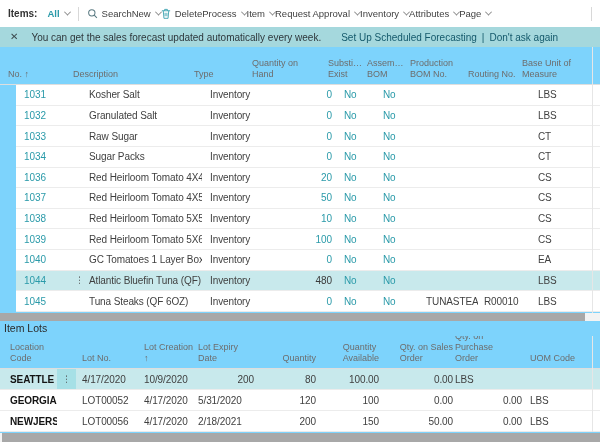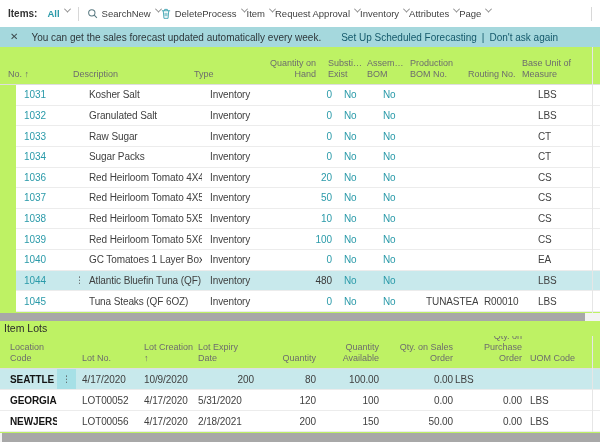--- a/index.html
+++ b/index.html
@@ -1,23 +1,23 @@
 <!DOCTYPE html>
 <html><head>
 <meta charset="utf-8">
 <style>
   *{margin:0;padding:0;box-sizing:border-box}
   html,body{width:600px;height:442px;overflow:hidden}
   body{font-family:"Liberation Sans",sans-serif;background:#fff;position:relative;color:#3f3f3f}
-  .app{position:absolute;inset:0;background:#bef264}
+  .app{position:absolute;inset:0;background:#7dd3fc}
 
   
   .toolbar{position:absolute;top:0;left:0;right:0;height:27px;display:flex;align-items:center;padding:0 8px;background:#fff;font-size:9.5px}
   .tb-caption{font-weight:700;color:#333;margin-right:10px;font-size:10px}
-  .tb-btn{display:flex;background:none;border:none;font-family:inherit;font-size:9.5px;color:#3f3f3f;padding:0;cursor:pointer;white-space:nowrap}
+  .tb-btn{display:flex;align-items:center;background:none;border:none;font-family:inherit;font-size:9.5px;color:#3f3f3f;padding:0;cursor:pointer;white-space:nowrap}
   .filter-label{color:#2a9aa9;font-weight:700}
   .chev{width:5px;height:5px;border-right:1.2px solid #8a8a8a;border-bottom:1.2px solid #8a8a8a;transform:rotate(45deg) translate(-1px,-1px);margin-left:5px;display:inline-block}
   .vdiv{width:1px;height:14px;background:#d8d8d8;margin:0 8px}
   .tb-actions{display:flex;align-items:center;flex:1}
   .tb-btn .ic{display:inline-flex;margin-right:4px}
   .vdiv-right{margin-left:auto;margin-right:0}
 
   
   .notif{position:absolute;top:27px;left:0;right:0;height:20px;background:#a5d8dd;display:flex;align-items:center;padding:0 10px;font-size:10px;color:#2e373b}
   .notif-close{margin-right:13px;font-size:10px;color:#3c4a4e;cursor:pointer;line-height:1}
@@ -32,21 +32,21 @@
   .grid-items > :nth-child(3){padding-left:8px}
   .grid-items > :nth-child(4){padding-right:2px}
   .grid-items > :nth-child(5){padding-left:10px}
   .grid-items > :nth-child(6){padding-left:5px}
   .grid-items > :nth-child(7){padding-left:5px}
   .grid-items > :nth-child(8){padding-left:6px}
   .grid-items > :nth-child(9){padding-left:4px}
 
   .items-head{position:absolute;top:47px;left:0;right:0;height:38px;border-bottom:1px solid #dedede}
   .th{display:flex;flex-direction:column;justify-content:flex-end;font-size:9px;color:#6d6d6d;padding-bottom:4px;line-height:11px;white-space:pre-line;overflow:hidden;cursor:pointer}
-  .th.num{text-align:right;align-items:flex-end}
+  .th.num{align-items:flex-end}
   .items-body{position:absolute;top:85px;left:16px;right:0}
   .tr{border-bottom:1px solid #ececec;position:relative;background:#fff;cursor:pointer}
   .items-body .tr{height:20.64px}
   .td{display:flex;align-items:center;font-size:10px;overflow:hidden;white-space:nowrap;letter-spacing:-0.1px}
   .td.num{justify-content:flex-end}
   .link{color:#2a9aa9}
   .tr.selected{background:#c8e9ec}
   .tr.selected .c-qty{color:#3a3a3a}
   .row-kebab{position:absolute;left:59px;top:0;bottom:0;display:flex;align-items:center;font-size:9px;color:#4a4a4a;letter-spacing:0}
 

